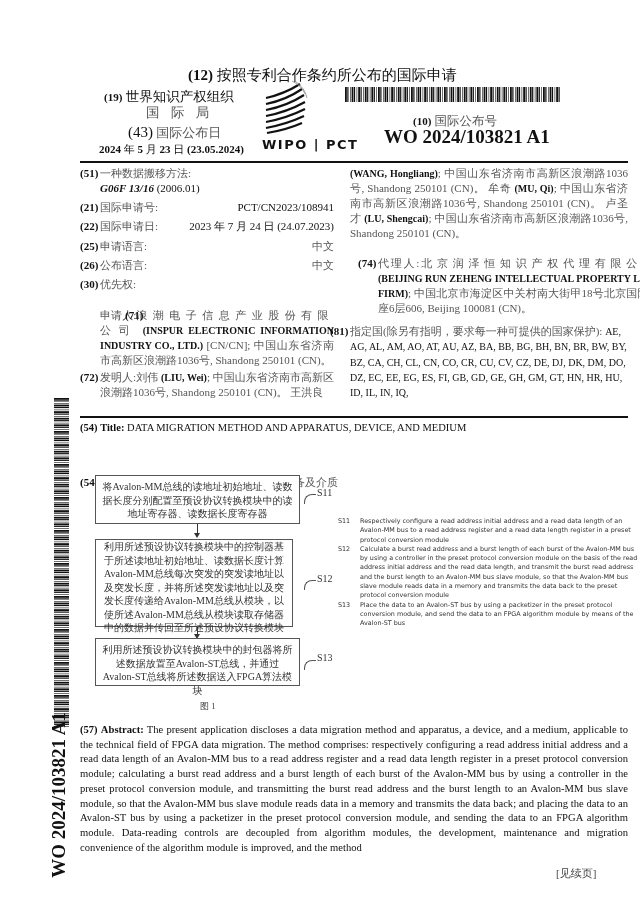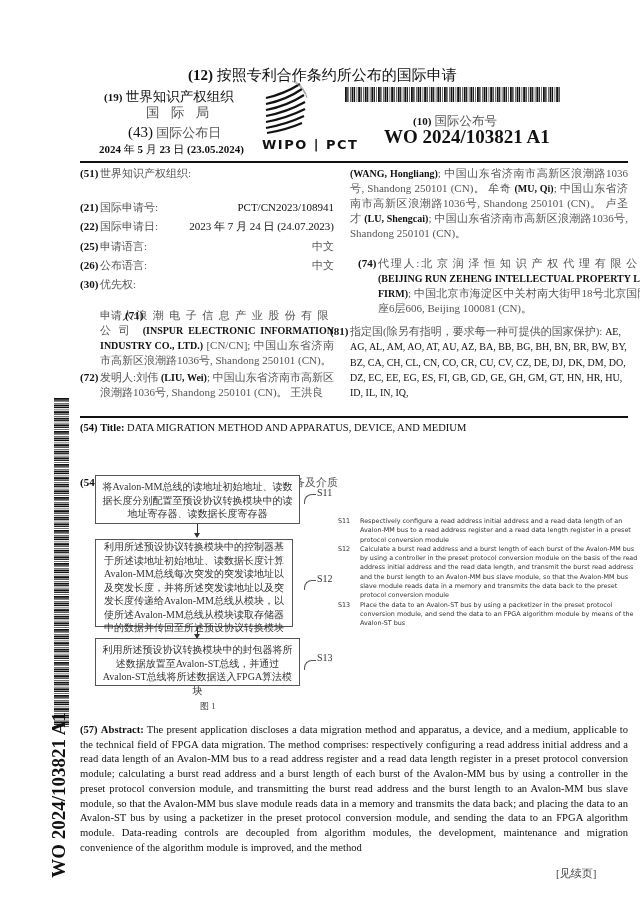--- a/index.html
+++ b/index.html
@@ -214,21 +214,22 @@
 <div class="abs pubno-label">
   <span class="num">(10)</span>
   <span class="gray">国际公布号</span>
 </div>
 <div class="abs pubno">WO 2024/103821 A1</div>
 
 <div class="abs rule" style="top:161px; width:548px;"></div>
 
 <div class="col">
   <div class="field" style="top:166px;">
-    <span class="num">(51)</span><span class="gray">世界知识产权组织:</span>
+    <span class="num">(51)</span><span class="gray">一种数据搬移方法:</span>
+    <div class="sub"><b><i>G06F 13/16</i></b> <span>(2006.01)</span></div>
   </div>
   <div class="field" style="top:200px;">
     <span class="num">(21)</span><span class="gray">国际申请号:</span>
     <span class="val">PCT/CN2023/108941</span>
   </div>
   <div class="field" style="top:219px;">
     <span class="num">(22)</span><span class="gray">国际申请日:</span>
     <span class="val">2023 年 7 月 24 日 (24.07.2023)</span>
   </div>
   <div class="field" style="top:239px;">

